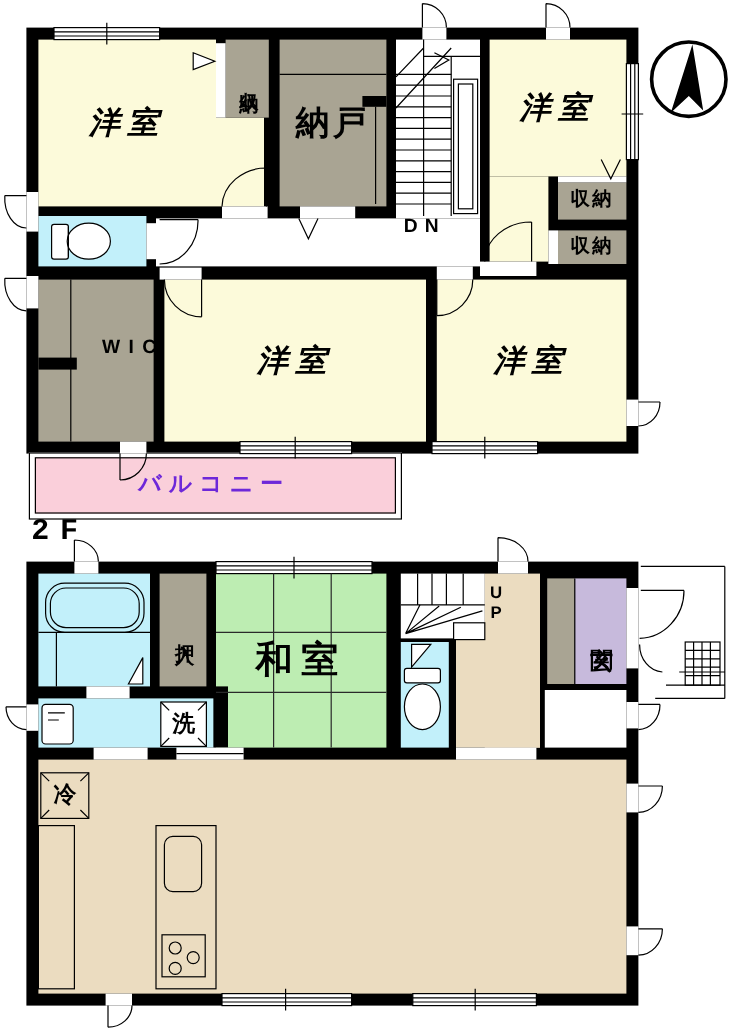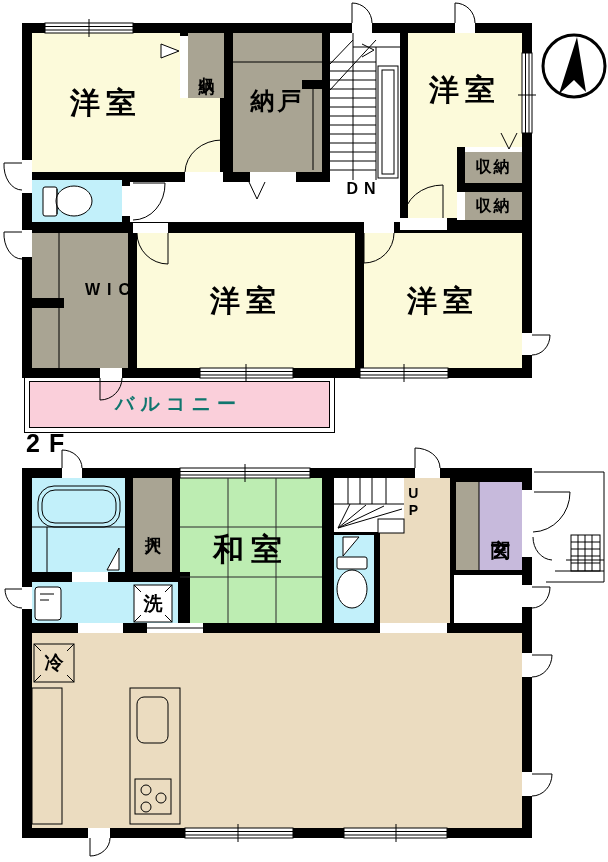--- a/index.html
+++ b/index.html
@@ -16,29 +16,29 @@
   .tan{background:var(--ldk-tan,#EBDCC0);}
   .purple{background:var(--genkan-purple,#C7BADC);}
   .white{background:#ffffff;}
   .pink{background:var(--balcony-pink,#FACFDA);border:1px solid #000;}
   .balcony-outer{position:absolute;background:#fff;border:1px solid #000;}
   svg.overlay{position:absolute;left:0;top:0;pointer-events:none;}
   .labels{position:absolute;left:0;top:0;width:608px;height:862px;pointer-events:none;}
   .lbl{position:absolute;display:flex;align-items:center;justify-content:center;
        font-weight:bold;line-height:1.05;white-space:nowrap;}
   .v{writing-mode:vertical-rl;text-orientation:upright;letter-spacing:2px;}
-  .room-big{font-size:30px;letter-spacing:6px;}
+  .room-big{font-size:26px;letter-spacing:6px;font-style:italic;}
   .room-big2{font-size:31px;letter-spacing:7px;}
-  .mid{font-size:24px;letter-spacing:3px;font-family:Liberation Mono, monospace;}
+  .mid{font-size:28px;letter-spacing:3px;}
   .sm{font-size:16px;letter-spacing:2px;}
   .wic{font-size:16px;letter-spacing:7px;font-weight:bold;}
   .dn{font-size:16px;letter-spacing:6px;}
   .up{font-size:14px;letter-spacing:1px;}
   .floorlbl{font-size:25px;letter-spacing:9px;justify-content:flex-start;}
-  .balc{font-size:19px;letter-spacing:6px;color:#0f766e;font-weight:bold;}
+  .balc{font-size:19px;letter-spacing:6px;color:#6d28d9;font-weight:bold;}
   .ldk{font-size:32px;letter-spacing:18px;}
   .boxlbl{font-size:19px;}
 </style>
 </head>
 <body>
 
 <div class="plan">
 
   <div class="blk" style="left:22px;top:23px;width:510px;height:355px;"></div>
 
@@ -246,29 +246,29 @@
       <circle cx="574" cy="66" r="31" fill="none" stroke="#000" stroke-width="3"></circle>
       <polygon points="577,37 559,94 574,80 586,92" fill="#000"></polygon>
     </g>
   </svg>
 
   <div class="labels">
 
     <div class="lbl room-big" style="left:32px;top:33px;width:148px;height:139px;">洋室</div>
     <div class="lbl sm v" style="left:188px;top:33px;width:36px;height:65px;">収納</div>
     <div class="lbl mid" style="left:233px;top:33px;width:89px;height:139px;">納戸</div>
-    <div class="lbl dn" style="left:336px;top:178px;width:56px;height:22px;text-align:center;">DN</div>
+    <div class="lbl dn" style="left:326px;top:178px;width:56px;height:22px;text-align:center;">DN</div>
     <div class="lbl room-big" style="left:408px;top:33px;width:114px;height:114px;">洋室</div>
     <div class="lbl sm" style="left:465px;top:152px;width:57px;height:31px;">収納</div>
     <div class="lbl sm" style="left:465px;top:192px;width:57px;height:28px;">収納</div>
     <div class="lbl wic" style="left:32px;top:240px;width:96px;height:100px;margin-left:31px;">WIC</div>
     <div class="lbl room-big" style="left:137px;top:233px;width:218px;height:135px;">洋室</div>
     <div class="lbl room-big" style="left:364px;top:233px;width:158px;height:135px;">洋室</div>
     <div class="lbl balc" style="left:29px;top:381px;width:299px;height:45px;">バルコニー</div>
-    <div class="lbl floorlbl" style="left:26px;top:428px;width:90px;height:30px;">2F</div>
+    <div class="lbl floorlbl" style="left:26px;top:428px;width:90px;height:30px;font-family:Liberation Mono, monospace;">2F</div>
 
     <div class="lbl sm v" style="left:133px;top:478px;width:39px;height:94px;">押入</div>
     <div class="lbl room-big2" style="left:180px;top:478px;width:142px;height:145px;font-family:Liberation Serif, serif;">和室</div>
     <div class="lbl boxlbl" style="left:134px;top:585px;width:38px;height:37px;font-weight:bold;">洗</div>
     <div class="lbl up v" style="left:402px;top:480px;width:22px;height:44px;">UP</div>
     <div class="lbl boxlbl v" style="left:479px;top:482px;width:43px;height:88px;font-weight:bold;">玄関</div>
     <div class="lbl boxlbl" style="left:34px;top:644px;width:40px;height:38px;font-weight:bold;">冷</div>
   </div>
 
 </div>

